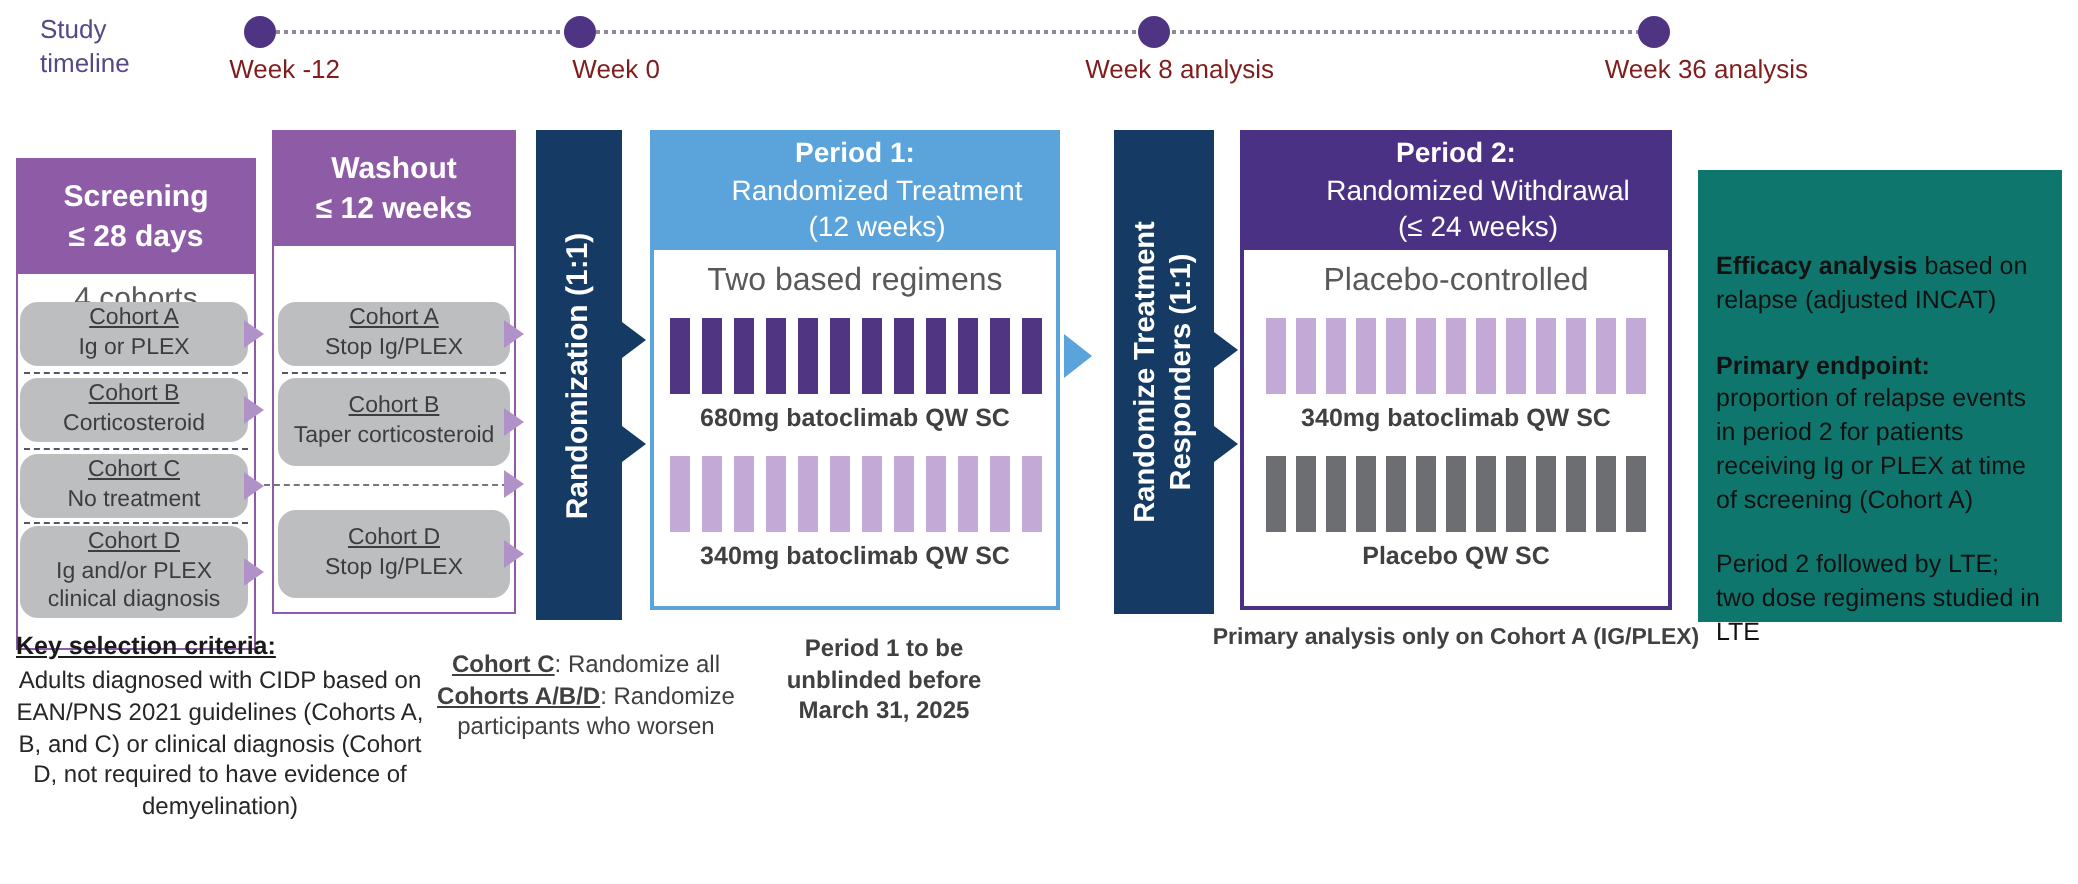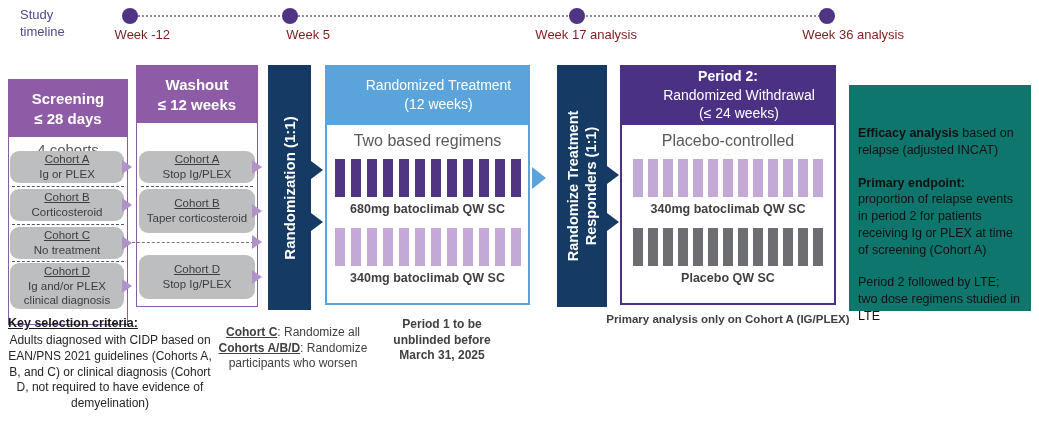--- a/index.html
+++ b/index.html
@@ -63,22 +63,22 @@
 
 <div id="fig">
 
   <div class="abs tl-label">Study timeline</div>
   <div class="abs tl-line"></div>
   <div class="abs tl-dot" style="left:122px;"></div>
   <div class="abs tl-dot" style="left:282px;"></div>
   <div class="abs tl-dot" style="left:569px;"></div>
   <div class="abs tl-dot" style="left:819px;"></div>
   <div class="abs tl-week" style="left:90px;width:80px;">Week -12</div>
-  <div class="abs tl-week" style="left:250px;width:80px;">Week 5</div>
-  <div class="abs tl-week" style="left:517px;width:120px;">Week 17 analysis</div>
+  <div class="abs tl-week" style="left:250px;width:80px;">Week 0</div>
+  <div class="abs tl-week" style="left:517px;width:120px;">Week 8 analysis</div>
   <div class="abs tl-week" style="left:782px;width:122px;">Week 36 analysis</div>
 
   <div class="abs stage purple-box" style="left:8px;top:79px;width:120px;height:246px;">
     <div class="hdr purple-hdr" style="height:57px;">
       <div>Screening</div>
       <div>≤ 28 days</div>
     </div>
     <div class="gray-note" style="margin-top:4px;font-size:15px;">4 cohorts</div>
   </div>
   <div class="abs chip" style="left:10px;top:151px;width:114px;height:32px;">
@@ -134,20 +134,21 @@
   <div class="abs arr arr-lav" style="left:252px;top:270px;"></div>
 
   <div class="abs navbar" style="left:268px;top:65px;width:43px;height:245px;">
     <div class="vwrap">Randomization (1:1)</div>
   </div>
   <div class="abs arr arr-navy" style="left:311px;top:161px;"></div>
   <div class="abs arr arr-navy" style="left:311px;top:213px;"></div>
 
   <div class="abs stage blue-box" style="left:325px;top:65px;width:205px;height:240px;">
     <div class="hdr blue-hdr" style="height:60px;margin:-2px -2px 0 -2px;">
+      <div>Period 1:</div>
       <div class="sub">Randomized Treatment</div>
       <div class="sub">(12 weeks)</div>
     </div>
     <div class="gray-note" style="margin-top:7px;">Two based regimens</div>
     <div class="ticks g6" style="margin-top:9px;">
         <div class="tick" style="background: rgb(79, 53, 130);"></div>
         <div class="tick" style="background: rgb(79, 53, 130);"></div>
         <div class="tick" style="background: rgb(79, 53, 130);"></div>
         <div class="tick" style="background: rgb(79, 53, 130);"></div>
         <div class="tick" style="background: rgb(79, 53, 130);"></div>

